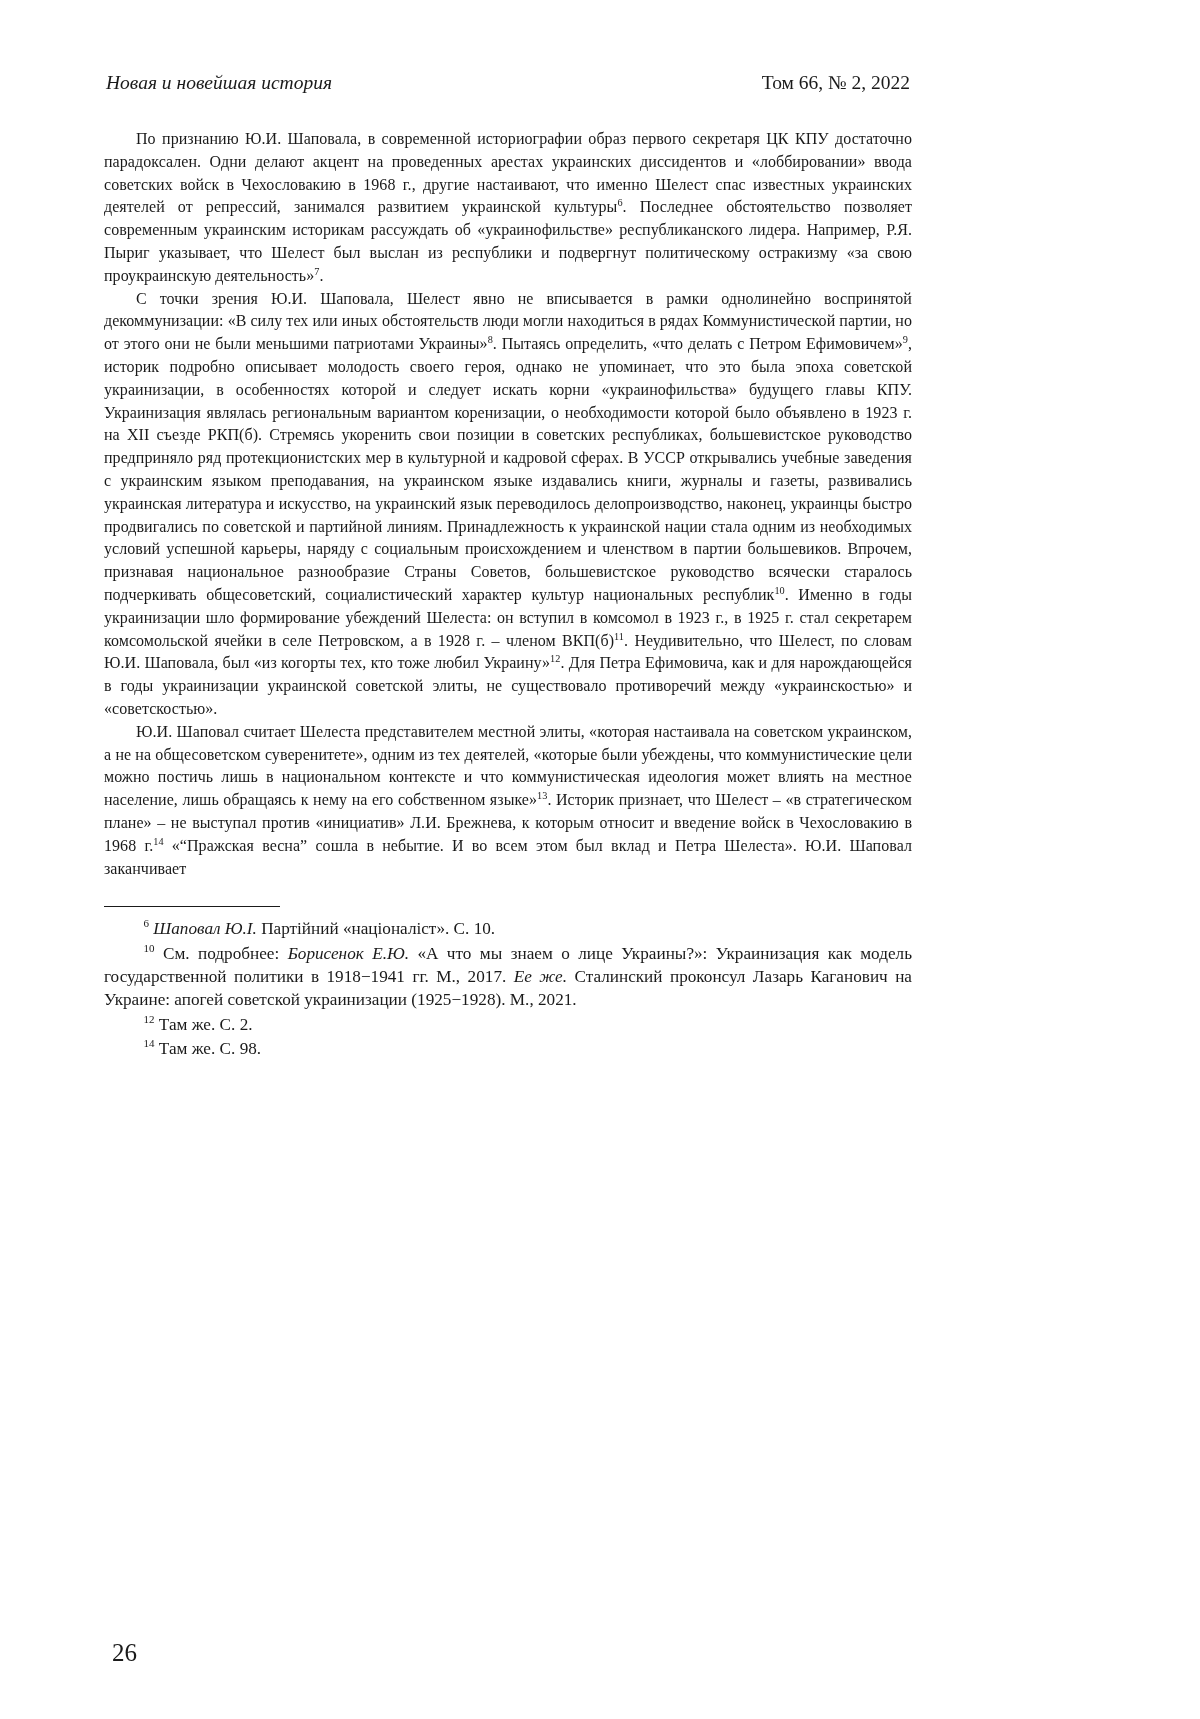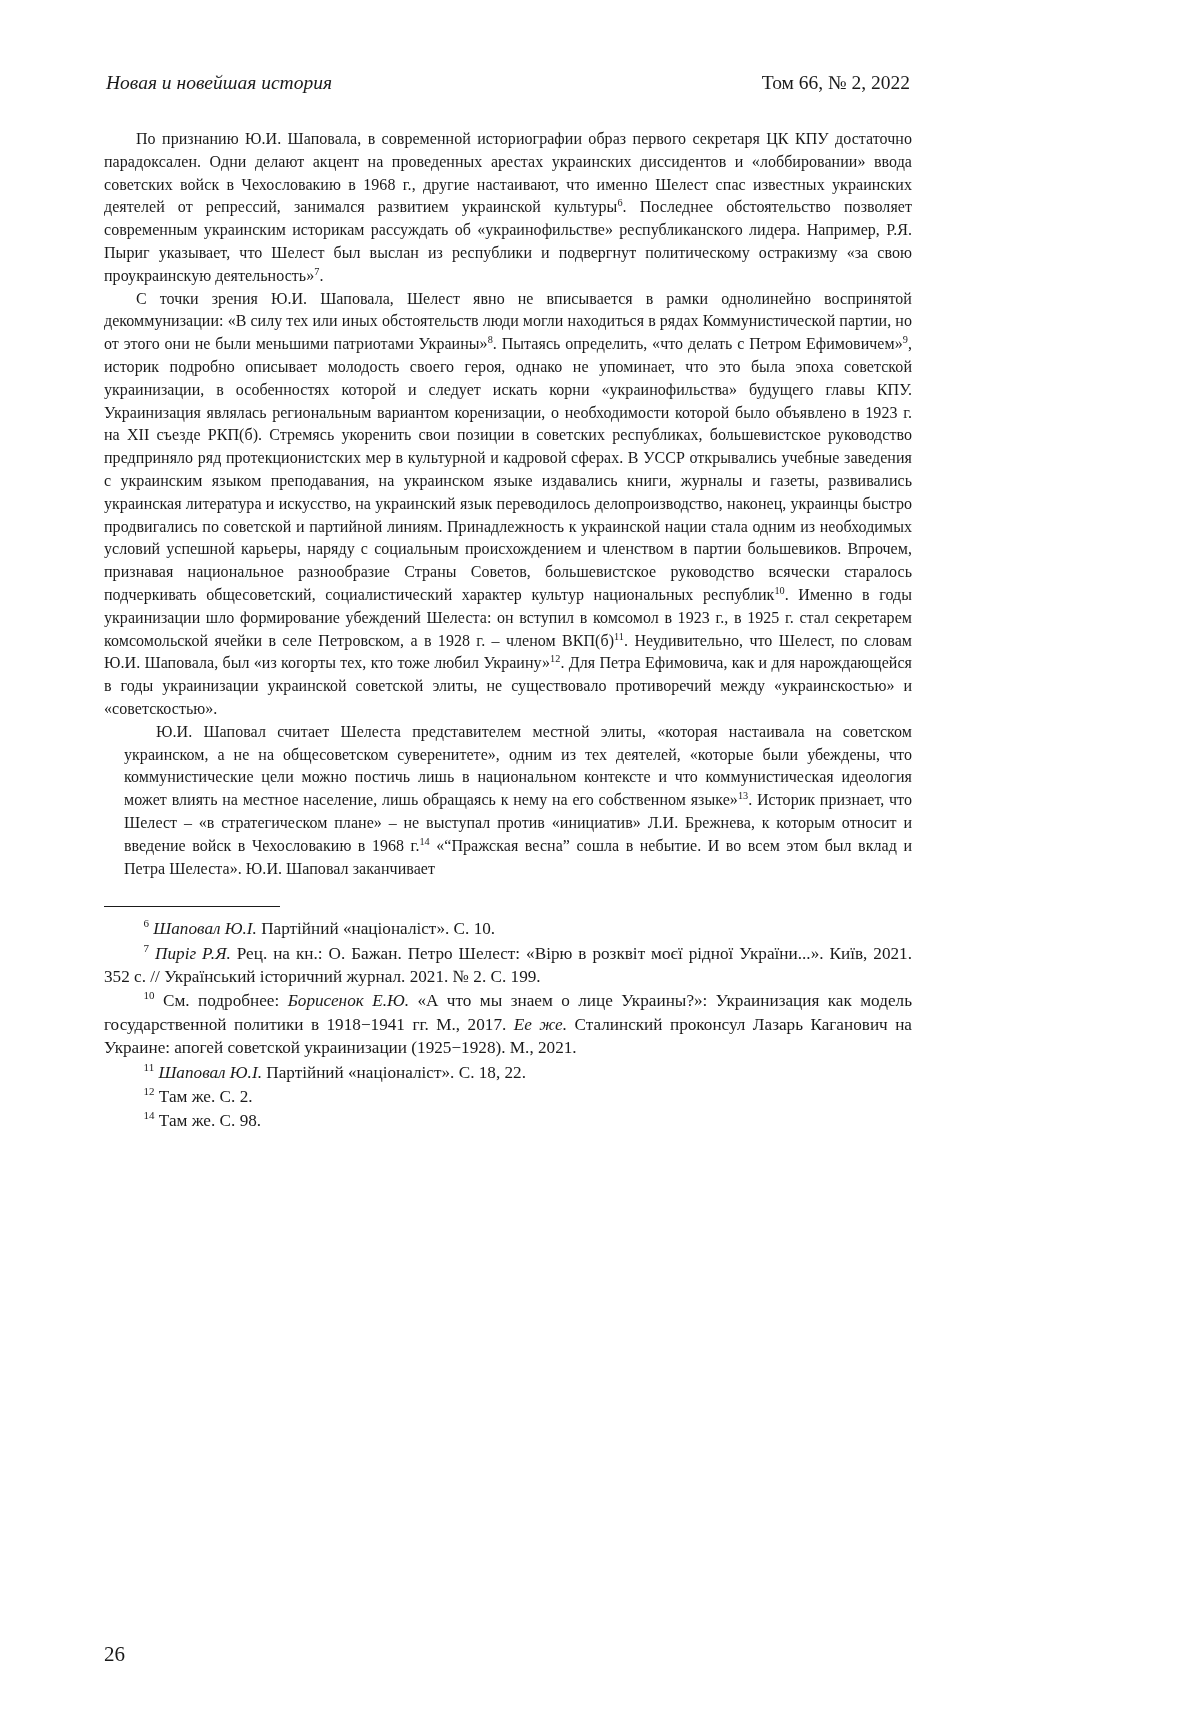--- a/index.html
+++ b/index.html
@@ -41,21 +41,20 @@
     font-size: 16px;
     line-height: 1.425;
     text-align: justify;
     text-indent: 2.0em;
     hyphens: manual;
     letter-spacing: 0.05px;
   }
   .body-text p.tight {
     text-align: justify;
     text-align-last: left;
-    margin-left: 20px;
   }
   sup {
     font-size: 0.64em;
     vertical-align: super;
     line-height: 0;
   }
   .footnote-rule {
     width: 176px;
     height: 0;
     border-top: 1.2px solid #1a1a1a;
@@ -68,23 +67,23 @@
   }
   .footnotes .fn {
     margin: 0 0 1px 0;
     text-indent: 2.3em;
   }
   .footnotes i {
     font-style: italic;
   }
   .page-number {
     position: absolute;
-    left: 104px;
+    left: 112px;
     bottom: 52px;
-    font-size: 21px;
+    font-size: 25px;
     margin-top: 16px;
   }
 </style>
 </head>
 <body>
 
 <div class="page">
 
   <div class="running-head">
     <div class="journal">Новая и новейшая история</div>
@@ -100,27 +99,25 @@
     <p class="tight"><span>Ю.И. Шаповал считает Шелеста представителем местной элиты, «которая настаивала на советском украинском, а не на общесоветском суверенитете», одним из тех деятелей, «которые были убеждены, что коммунистические цели можно постичь лишь в национальном контексте и что коммунистическая идеология может влиять на местное население, лишь обращаясь к нему на его собственном языке»</span><sup>13</sup><span>. Историк признает, что Шелест – «в стратегическом плане» – не выступал против «инициатив» Л.И. Брежнева, к которым относит и введение войск в Чехословакию в 1968 г.</span><sup>14</sup><span> «“Пражская весна” сошла в небытие. И во всем этом был вклад и Петра Шелеста». Ю.И. Шаповал заканчивает</span></p>
 
   </div>
 
   <div class="footnote-rule"></div>
 
   <div class="footnotes">
 
     <p class="fn"><sup>6</sup> <i>Шаповал Ю.І.</i><span> Партійний «націоналіст». С. 10.</span></p>
 
-    <p class="fn"><sup>7</sup> <i>Пиріг Р.Я.</i><span> Рец. на кн.: О. Бажан. Петро Шелест: «Вірю в розквіт моєї рідної України...». Київ, 2021. 352 с. // Український історичний журнал. 2021. № 2. С. 199.</span></p>
 
 
 
     <p class="fn"><sup>10</sup> <span>См. подробнее: </span><i>Борисенок Е.Ю.</i><span> «А что мы знаем о лице Украины?»: Украинизация как модель государственной политики в 1918−1941 гг. М., 2017. </span><i>Ее же.</i><span> Сталинский проконсул Лазарь Каганович на Украине: апогей советской украинизации (1925−1928). М., 2021.</span></p>
 
-    <p class="fn"><sup>11</sup> <i>Шаповал Ю.І.</i><span> Партійний «націоналіст». С. 18, 22.</span></p>
 
     <p class="fn"><sup>12</sup> <span>Там же. С. 2.</span></p>
 
 
     <p class="fn"><sup>14</sup> <span>Там же. С. 98.</span></p>
 
   </div>
 
   <div class="page-number">26</div>
 

